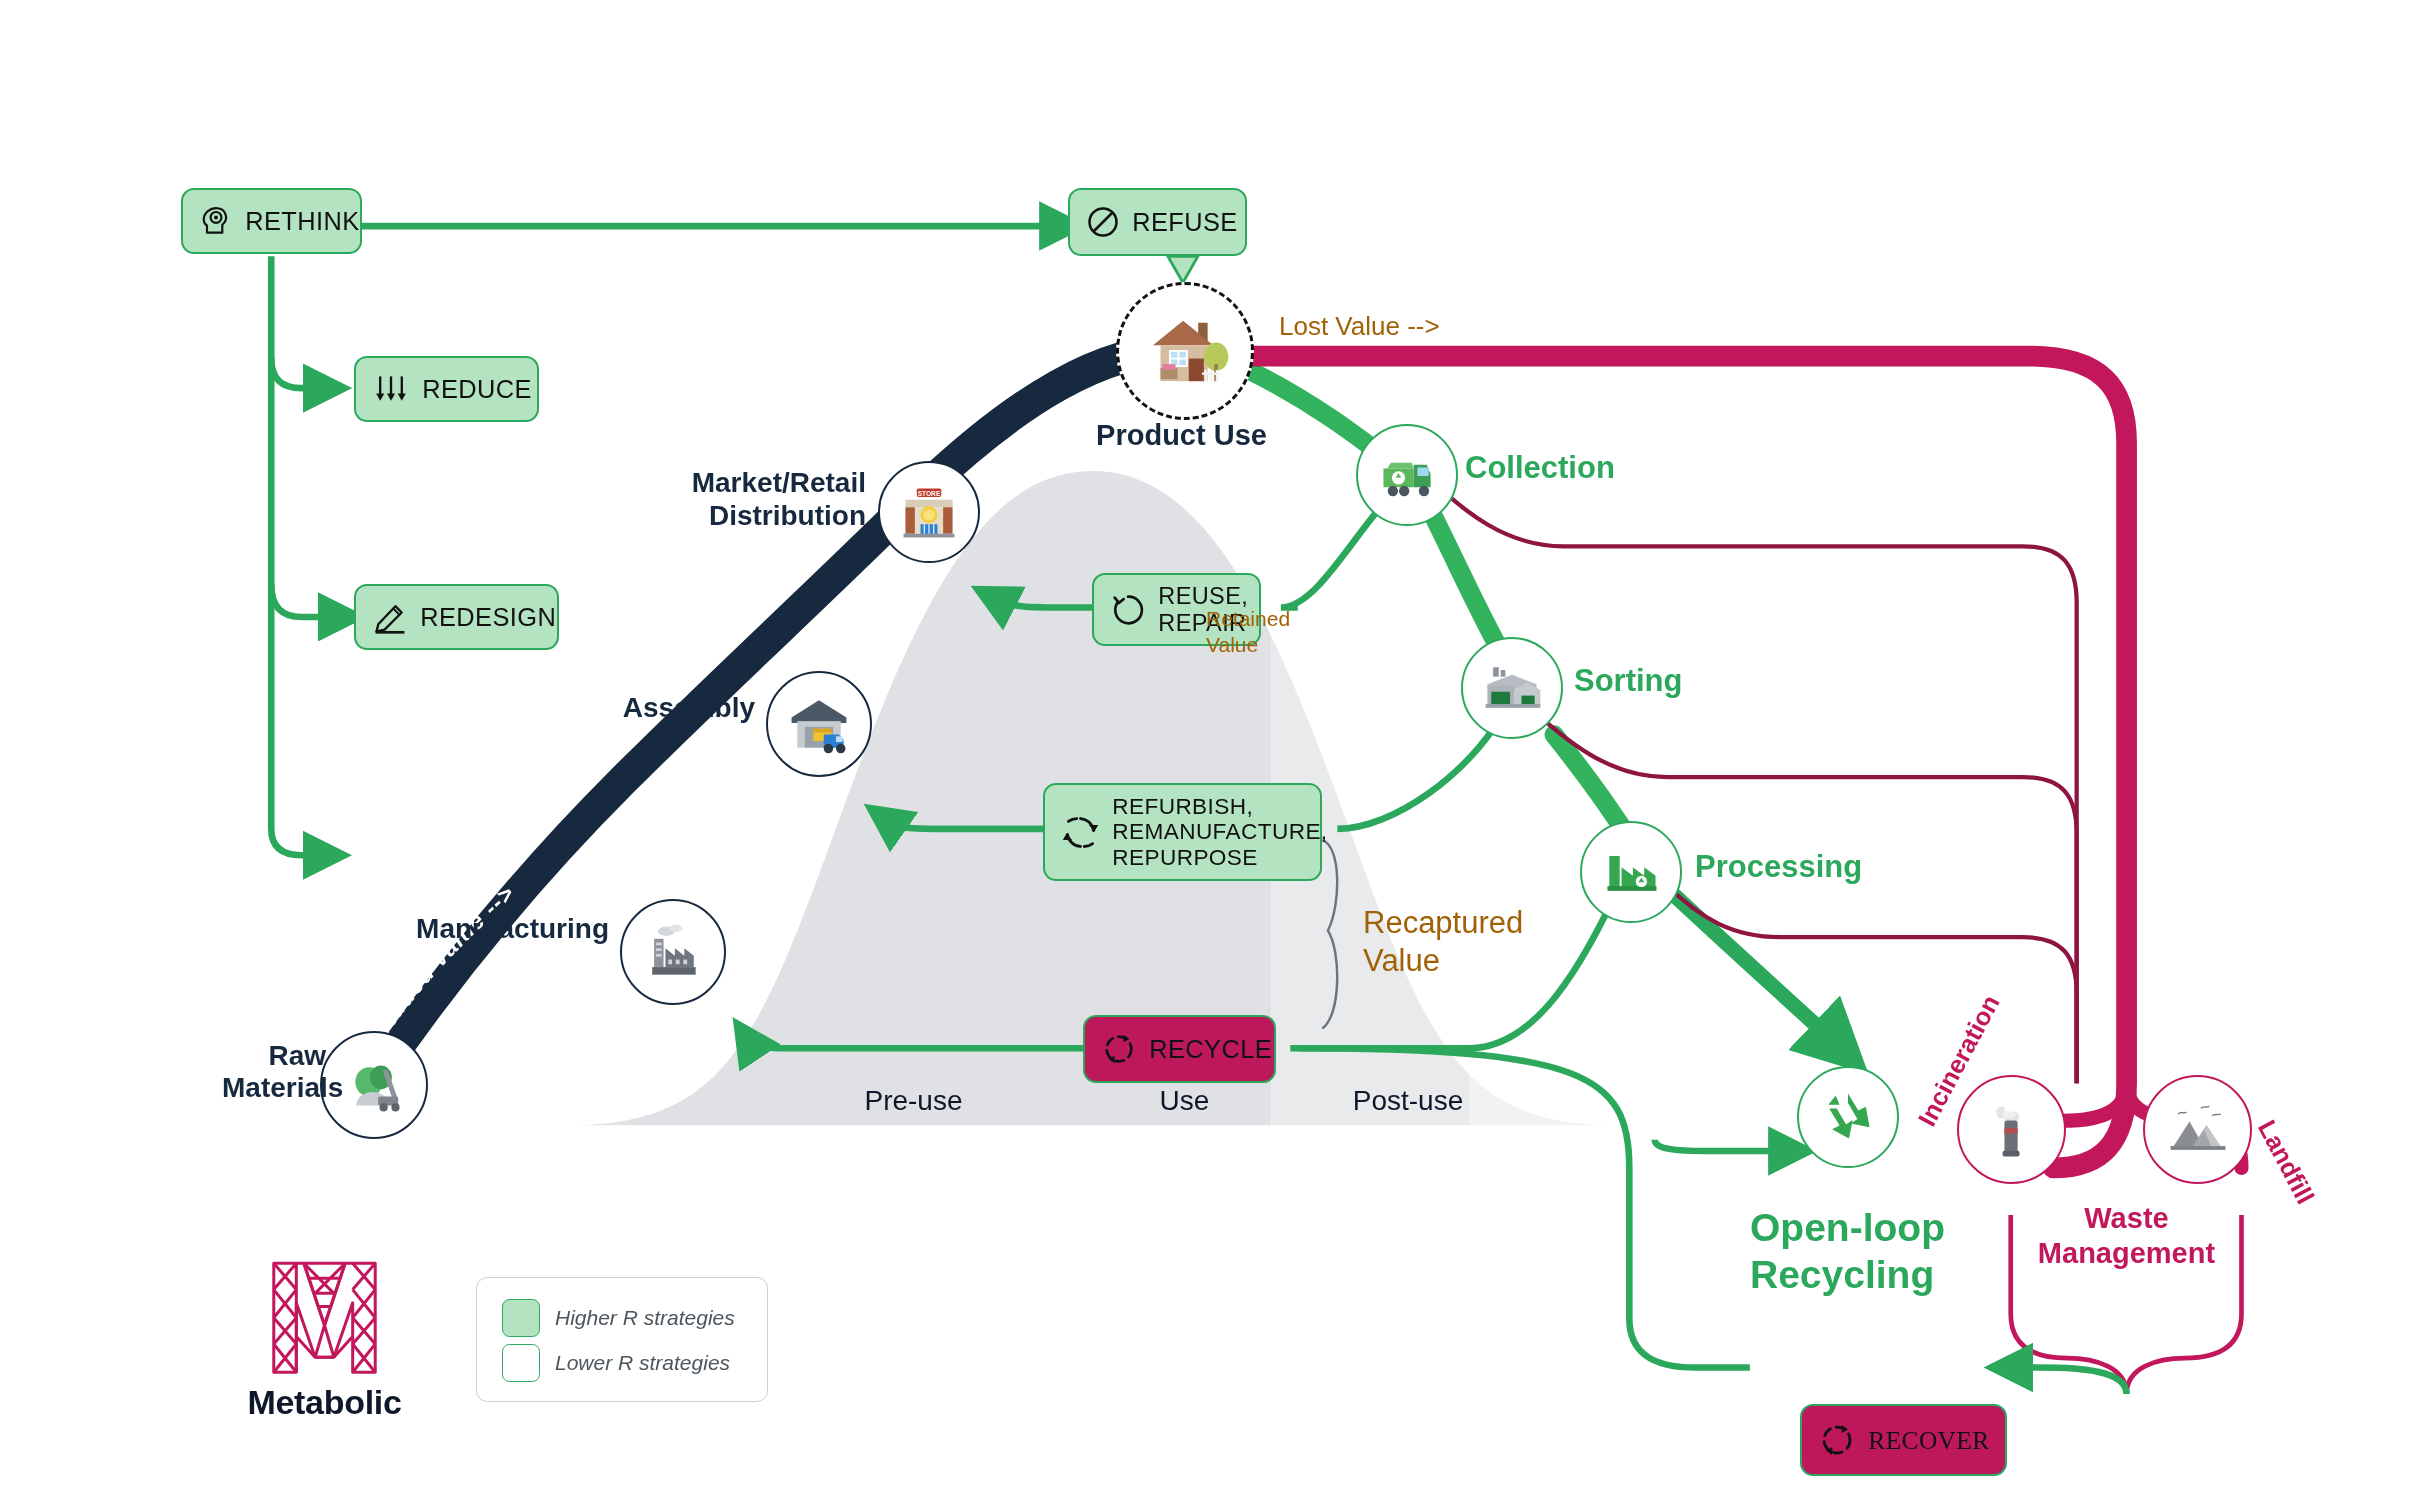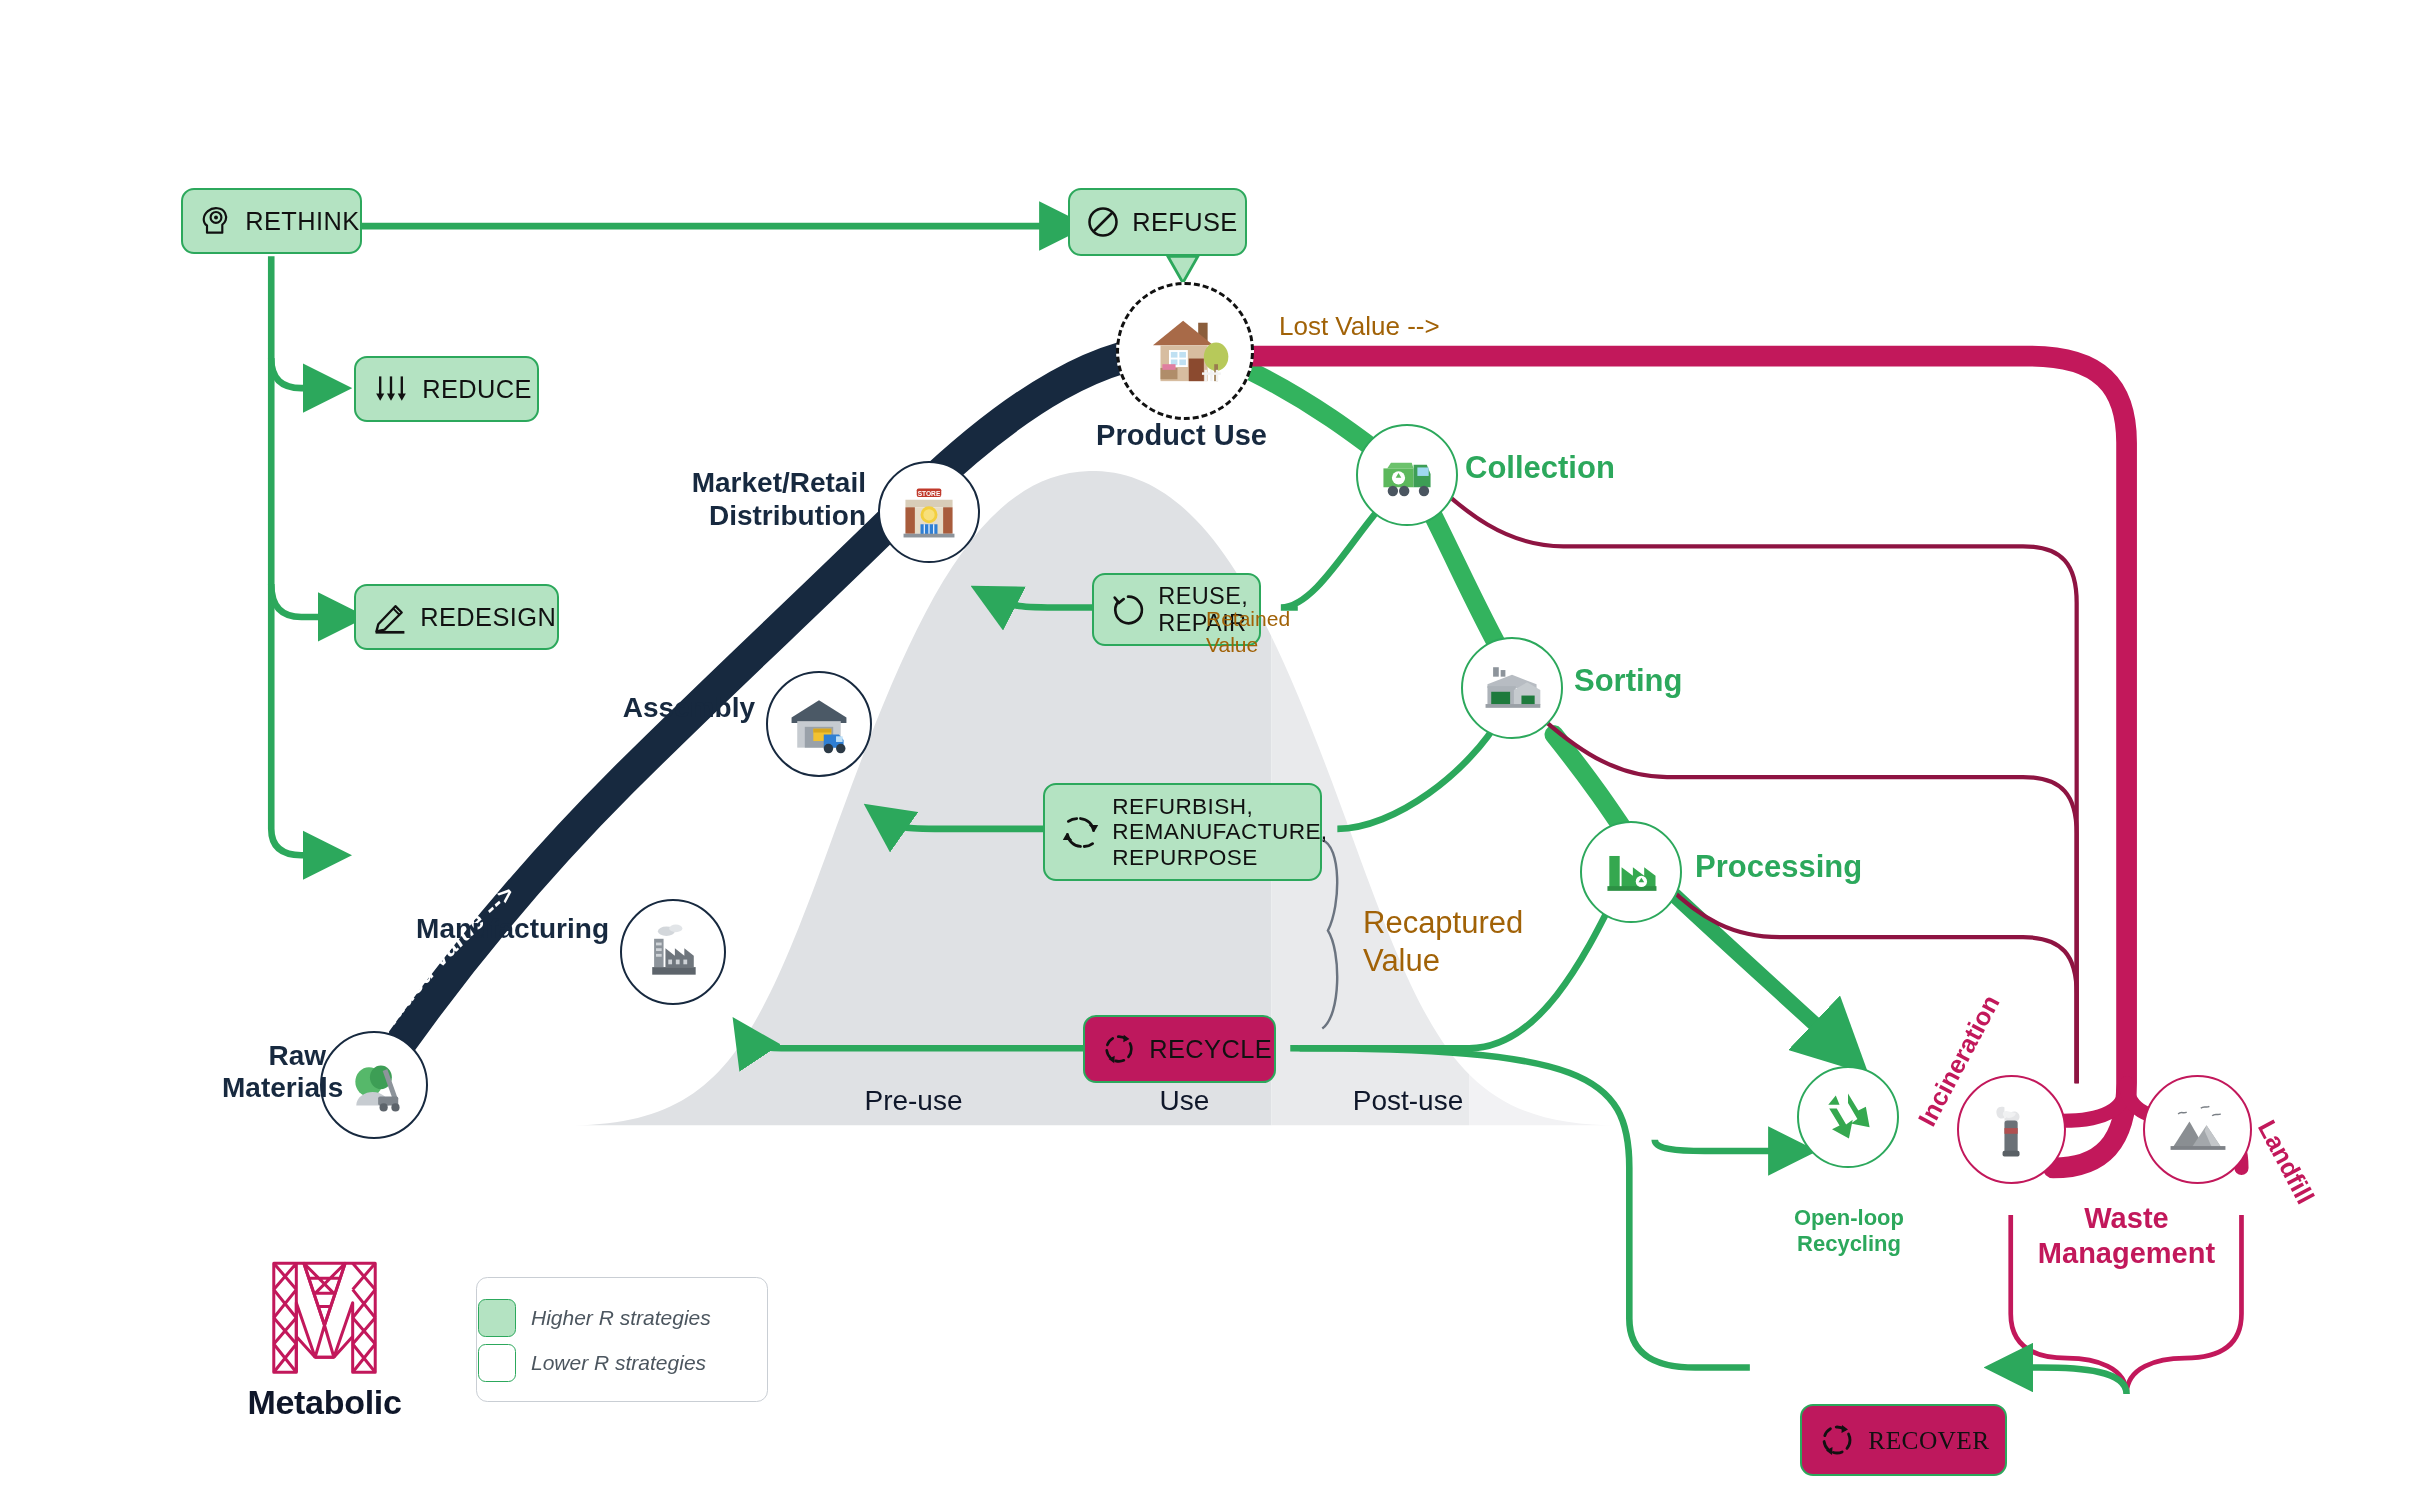--- a/index.html
+++ b/index.html
@@ -32,21 +32,21 @@
   .lab{position:absolute;z-index:45;}
   .lab.dark{color:#17293f;font-weight:bold;}
   .lab.green{color:#2ca85c;font-weight:bold;}
   .lab.crimson{color:#c2185b;font-weight:bold;}
   .lab.grey{color:#a16207;}
   .lab.phase{color:#0f172a;font-weight:normal;}
 
   
   #legend{position:absolute;left:476px;top:1277px;width:292px;height:125px;
           border:1.5px solid #c9ced4;border-radius:11.3px;background:#fff;
-          box-sizing:border-box;padding:17px 1px;z-index:50;}
+          box-sizing:border-box;padding:17px 25px;z-index:50;}
   .lgrow{display:flex;align-items:center;gap:15px;height:45px;}
   .swatch{width:36px;height:36px;border:1.9px solid #2ca85c;border-radius:7.5px;}
   .swatch.filled{background:#b4e3c2;}
   .swatch.empty{background:#fff;}
   .lgtxt{font-size:21px;font-style:italic;color:#4c565f;}
 
   
   #brand{position:absolute;left:221px;top:1252px;width:207px;z-index:50;
          text-align:center;}
   #brandname{margin-top:3.8px;font-size:34px;font-weight:bold;color:#0f172a;
@@ -364,21 +364,21 @@
   </div>
   <div class="lab green" style="left:1695px;top:849px;font-size:31px;">Processing</div>
 
   <div class="node green" style="left:1797px;top:1066px;width:98px;height:98px;">
     <svg width="62" height="62" viewBox="0 0 66 66">
       <path d="M33 8 L44 26 L52 22 L56 44 L36 40 L43 35 L33 18 Z" fill="#35a84f"></path>
       <path d="M13 24 L24 42 L16 46 L34 56 L38 36 L31 41 L21 24 Z" fill="#35a84f"></path>
       <path d="M12 20 L24 20 L20 10 Z" fill="#35a84f"></path>
     </svg>
   </div>
-  <div class="lab green" style="left:1750px;top:1205px;width:198px;font-size:22px;line-height:1.2;text-align:center;white-space:pre-line;">Open-loop
+  <div class="lab green" style="left:1750px;top:1205px;width:198px;font-size:39px;line-height:1.2;white-space:pre-line;">Open-loop
 Recycling</div>
 
   <div class="node crimson" style="left:1957px;top:1075px;width:105px;height:105px;">
     <svg width="68" height="68" viewBox="0 0 72 72">
       <path d="M28 12 C22 10 18 14 20 20 C22 26 30 24 32 20 C36 14 44 16 44 22 C44 26 40 28 36 28 L28 28 Z" fill="#e4e5e7"></path>
       <path d="M30 16 C26 16 25 20 28 22 C33 25 40 22 40 18" fill="#f0f1f2"></path>
       <rect x="28" y="26" width="14" height="36" rx="3" fill="#6b7177"></rect>
       <rect x="28" y="34" width="14" height="6" fill="#b05050"></rect>
       <rect x="26" y="58" width="18" height="6" rx="2" fill="#5a6065"></rect>
     </svg>

